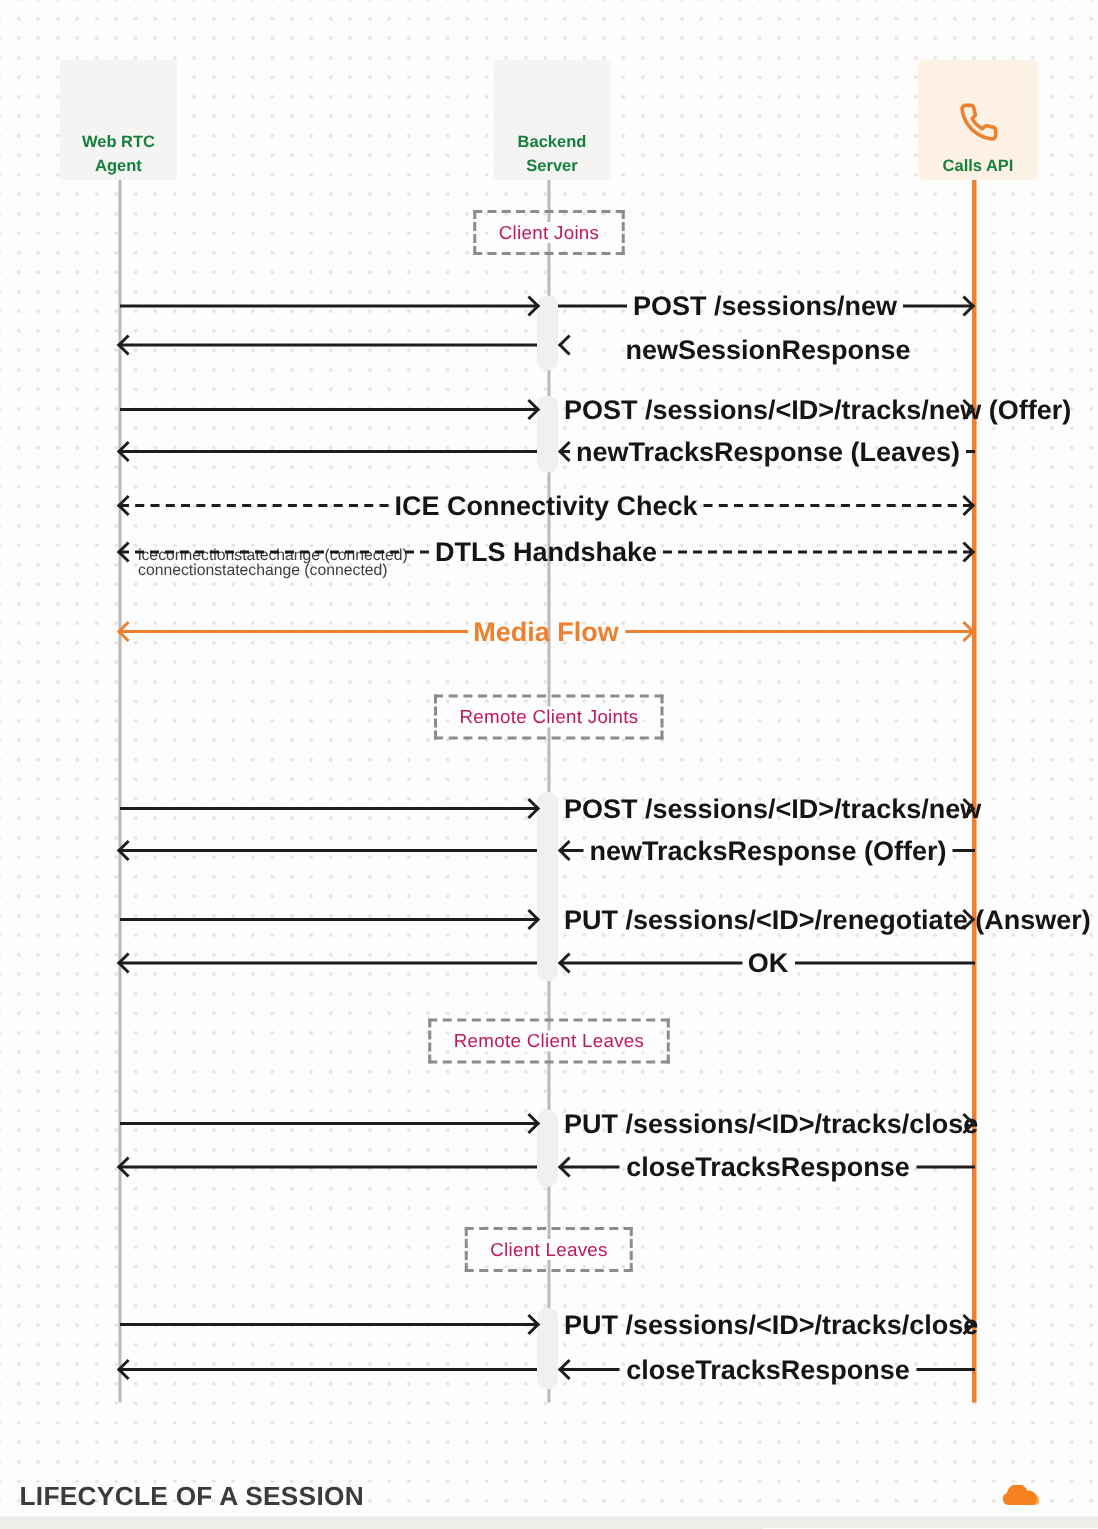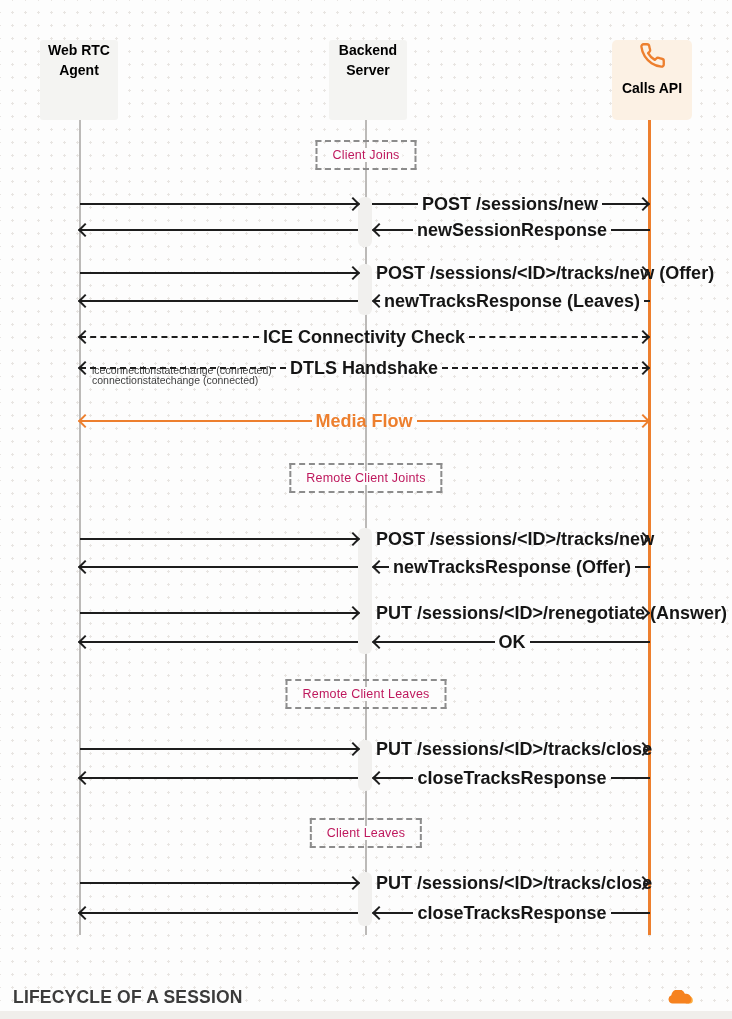--- a/index.html
+++ b/index.html
@@ -12,22 +12,22 @@
   }
   
   .lifeline{position:absolute;top:119px;height:816px;width:2px;background:#bcbab8;z-index:1;}
   .lifeline.webrtc{left:79px;}
   .lifeline.backend{left:365px;}
   .lifeline.calls{left:648px;width:3px;background:#ed7f2e;}
   
   .act{position:absolute;left:358px;width:14px;background:#f1f0ee;border-radius:6px;z-index:2;}
   
   .actor{position:absolute;top:40px;height:80px;display:flex;flex-direction:column;align-items:center;
-    justify-content:flex-start;text-align:center;font-weight:bold;font-size:14px;line-height:1.45;
-    color:#000000;background:#f4f4f2;border-radius:3px;z-index:3;}
+    justify-content:flex-end;text-align:center;font-weight:bold;font-size:11px;line-height:1.45;
+    color:#15803d;background:#f4f4f2;border-radius:3px;z-index:3;}
   .actor.webrtc{left:40px;width:78px;}
   .actor.backend{left:329px;width:78px;}
   .actor.calls{left:612px;width:80px;background:#fcf1e4;border-radius:5px;gap:9px;}
   .actor.calls .phone{width:27px;height:27px;margin-top:2px;}
   
   .phase{position:absolute;left:366px;transform:translateX(-50%);border:2px dashed #8c8c8c;
     color:#be185d;font-size:12.5px;padding:6px 12px;white-space:nowrap;z-index:5;letter-spacing:.2px;}
   .phase span{background:#fdfdfd;padding:0 3px;}
   
   .msg{position:absolute;height:16px;display:flex;align-items:center;z-index:4;}
@@ -94,21 +94,21 @@
   </div>
 
   <div class="msg right" style="left:80px;top:196px;width:278px;">
       <span class="ln"></span>
     </div>
   <div class="msg right" style="left:372px;top:196px;width:276px;">
     <span class="ln"></span>
     <span class="lbl">POST /sessions/new</span>
     <span class="ln"></span>
   </div>
-  <div class="msg left" style="left:374px;top:222px;width:276px;">
+  <div class="msg left" style="left:374px;top:222px;width:276px;flex-direction:column;">
     <span class="ln"></span>
     <span class="lbl">newSessionResponse</span>
     <span class="ln"></span>
   </div>
   <div class="msg left" style="left:80px;top:222px;width:278px;">
       <span class="ln"></span>
     </div>
 
   <div class="msg right" style="left:80px;top:265px;width:278px;">
       <span class="ln"></span>

